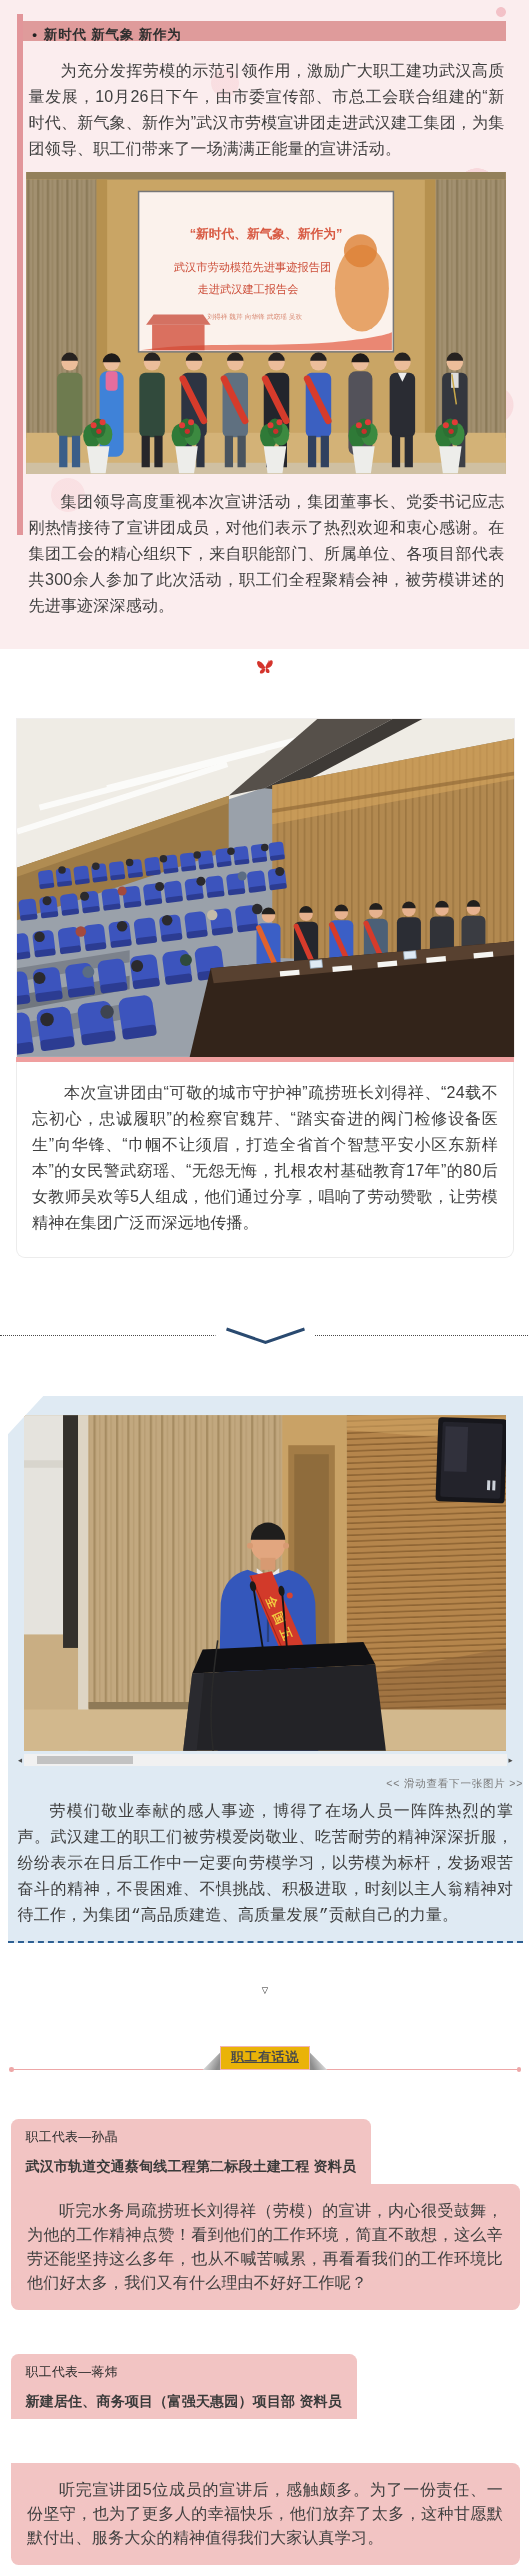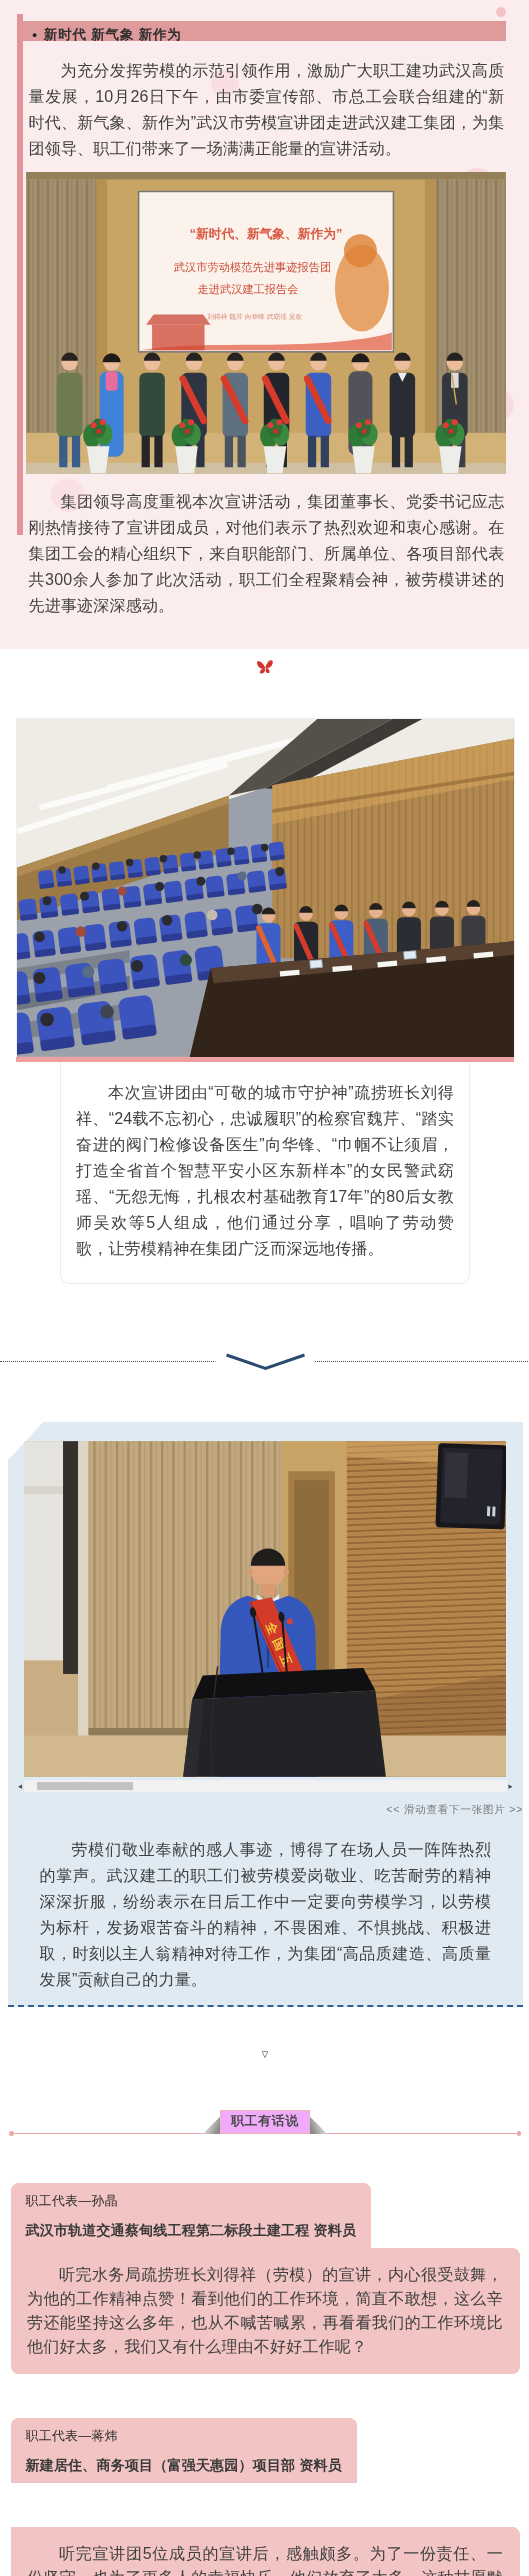--- a/index.html
+++ b/index.html
@@ -33,21 +33,21 @@
   .photo1-wrap svg{display:block;}
 
   
   .butterfly-divider{height:63px;display:flex;justify-content:center;align-items:flex-start;padding-top:6px;background:#fff;}
 
   
   .photo2-card{width:497px;margin:0 auto;border:0.8px solid #f0eeee;border-bottom:none;font-size:0;}
   .photo2-card svg{display:block;}
   .pink-bar{width:498px;height:5.3px;background:#ef9f9f;margin:0 auto;}
   .white-card{
-    width:410px;margin:0 auto;box-sizing:border-box;
+    width:498px;margin:0 auto;box-sizing:border-box;
     border:0.8px solid #ececec;border-top:none;border-radius:0 0 9px 9px;
     padding:18px 15px 21px;background:#fff;
   }
 
   
   .dotted-divider{position:relative;margin-top:68px;height:19.5px;}
   .dotted-divider .dotline{position:absolute;left:0;right:0;top:9px;border-top:0.8px dotted #4a4a4a;}
   .dotted-divider .chev{
     position:absolute;left:50%;transform:translateX(-50%);top:0;
     background:#fff;padding:0 4.5px;line-height:0;
@@ -59,37 +59,37 @@
     clip-path:polygon(36px 0, 100% 0, 100% 100%, 0 100%, 0 39px);
     padding:19.5px 0 12px;border-bottom:2.3px dashed #2e6094;
   }
   .photo3-wrap{width:482px;margin:0 auto;font-size:0;}
   .photo3-wrap svg{display:block;}
   .hscroll{display:flex;align-items:center;width:498px;margin:2.3px auto 0;height:12.8px;}
   .hscroll .arr{font-size:5.3px;color:#4a4a4a;width:7.5px;text-align:center;flex:none;line-height:12.8px;}
   .hscroll .track{flex:1;height:12.8px;background:#f1f1f1;position:relative;}
   .hscroll .thumb{position:absolute;left:13.5px;top:2.3px;width:96px;height:8.3px;background:#c2c2c2;}
   .gallery-caption{margin-top:10.5px;text-align:right;font-size:10.5px;color:#7a7a7a;letter-spacing:0.8px;}
-  .blue-card .para{padding:0 32px;margin-top:20px;text-indent:2em;}
+  .blue-card .para{padding:0 10px;margin-top:8px;text-indent:2em;font-family:Liberation Mono, monospace;}
 
   
   .tri-down{margin-top:42px;text-align:center;font-size:8.3px;color:#222;line-height:10.5px;height:10.5px;}
   .ribbon{position:relative;margin-top:54px;height:25.5px;}
   .ribbon .line{position:absolute;left:11.3px;right:11.3px;top:19.5px;height:1.5px;background:#eda7a7;}
   .ribbon .line::before,.ribbon .line::after{
     content:"";position:absolute;top:-1.5px;width:4.5px;height:4.5px;border-radius:50%;background:#eda7a7;}
   .ribbon .line::before{left:-2.3px;}
   .ribbon .line::after{right:-2.3px;}
   .ribbon .center{position:absolute;left:0;right:0;top:0;display:flex;justify-content:center;align-items:flex-end;height:21px;}
   .fold{width:18px;height:18px;flex:none;}
   .fold-left{background:linear-gradient(115deg,#f2f2f2 20%,#8c8c8c 85%);clip-path:polygon(100% 0,100% 100%,0 100%);}
   .fold-right{background:linear-gradient(245deg,#f2f2f2 20%,#8c8c8c 85%);clip-path:polygon(0 0,100% 100%,0 100%);}
   .ribbon-label{
-    background:#f0abfc;border:0.8px solid #f0b4b4;color:#4a4a4a;
-    font-size:12.8px;font-weight:bold;padding:2.3px 9.8px 3px;letter-spacing:0.8px;position:relative;z-index:2;
+    background:#eab308;border:0.8px solid #f0b4b4;color:#4a4a4a;
+    font-size:12.8px;font-weight:bold;padding:2.3px 9.8px 3px;letter-spacing:0.8px;position:relative;z-index:2;text-decoration:underline;
   }
 
   
   .rep-card{margin:44px 10.5px 0;}
   .rep-head{display:inline-block;background:#f2c4c3;border-radius:7.5px 7.5px 0 0;padding:9.8px 15px 8.3px;}
   .rep-name{font-size:12.8px;font-weight:normal;color:#2d2d2d;letter-spacing:0.4px;}
   .rep-role{font-size:14px;font-weight:bold;color:#3a3a3a;margin-top:12px;letter-spacing:0.2px;}
   .rep-body{background:#f2c4c3;border-radius:0 7.5px 7.5px 7.5px;padding:15px 16.5px;}
   .rep-body .para{line-height:24px;}
 </style>

